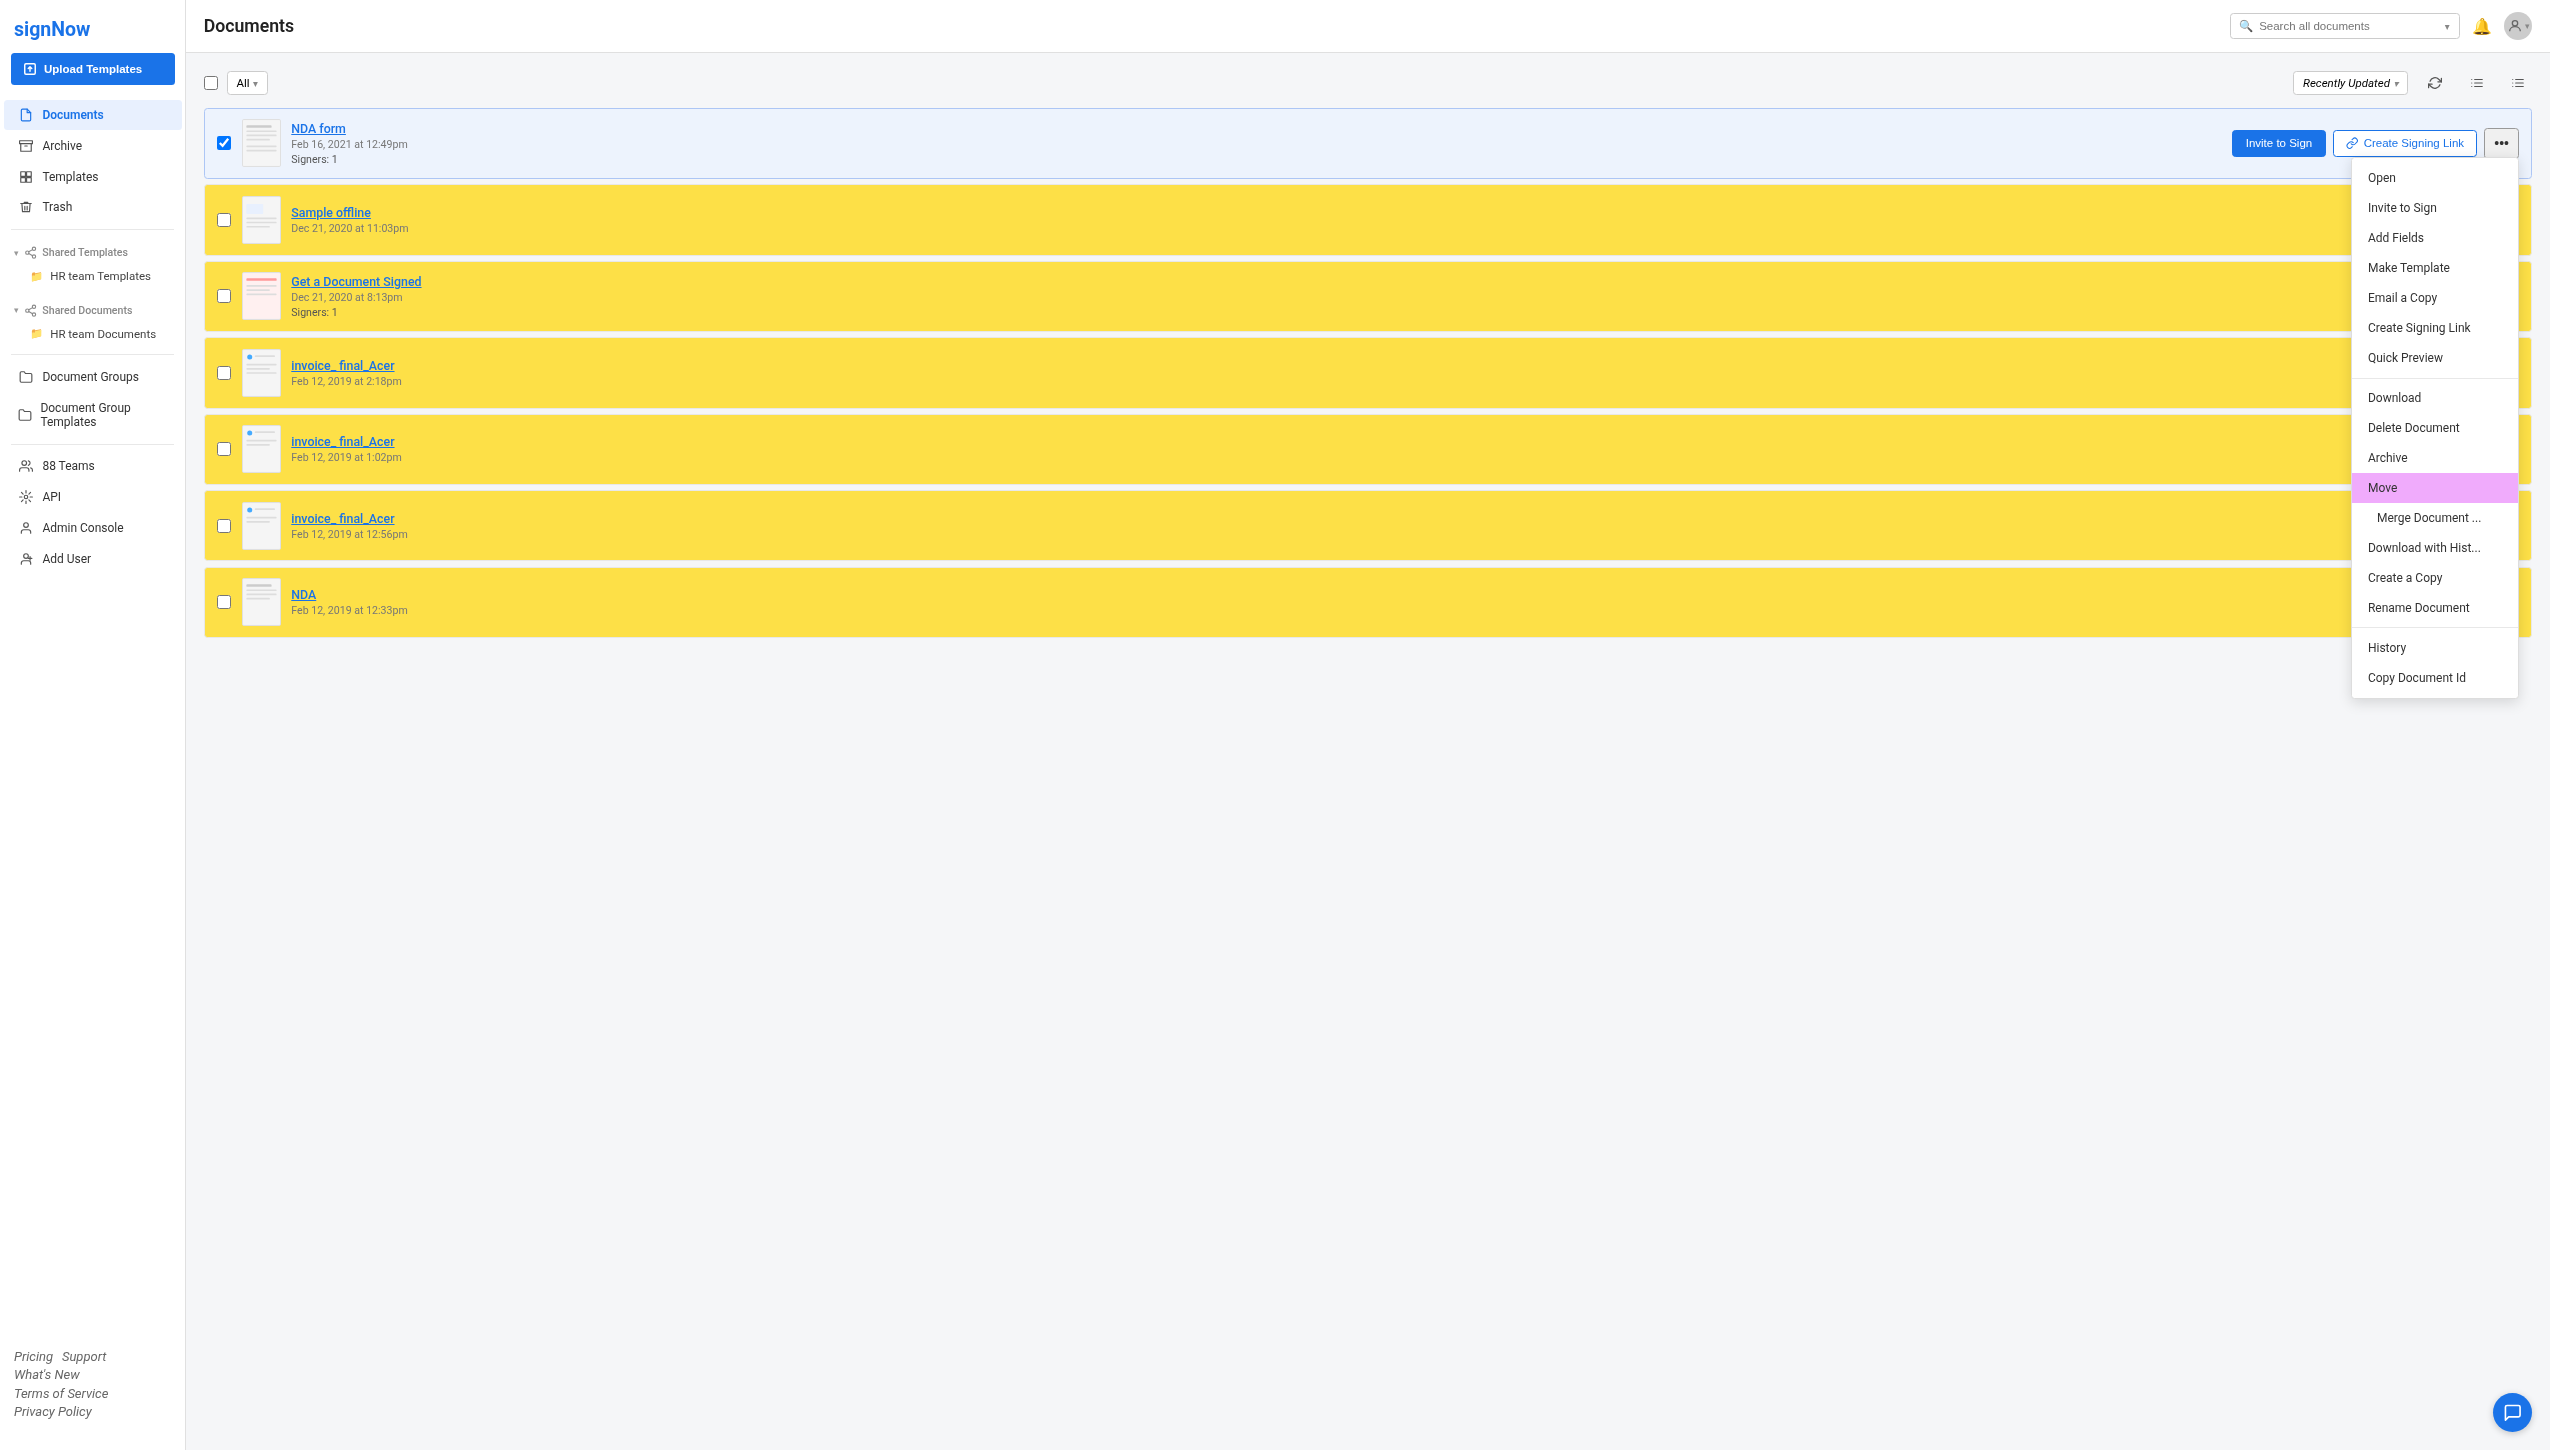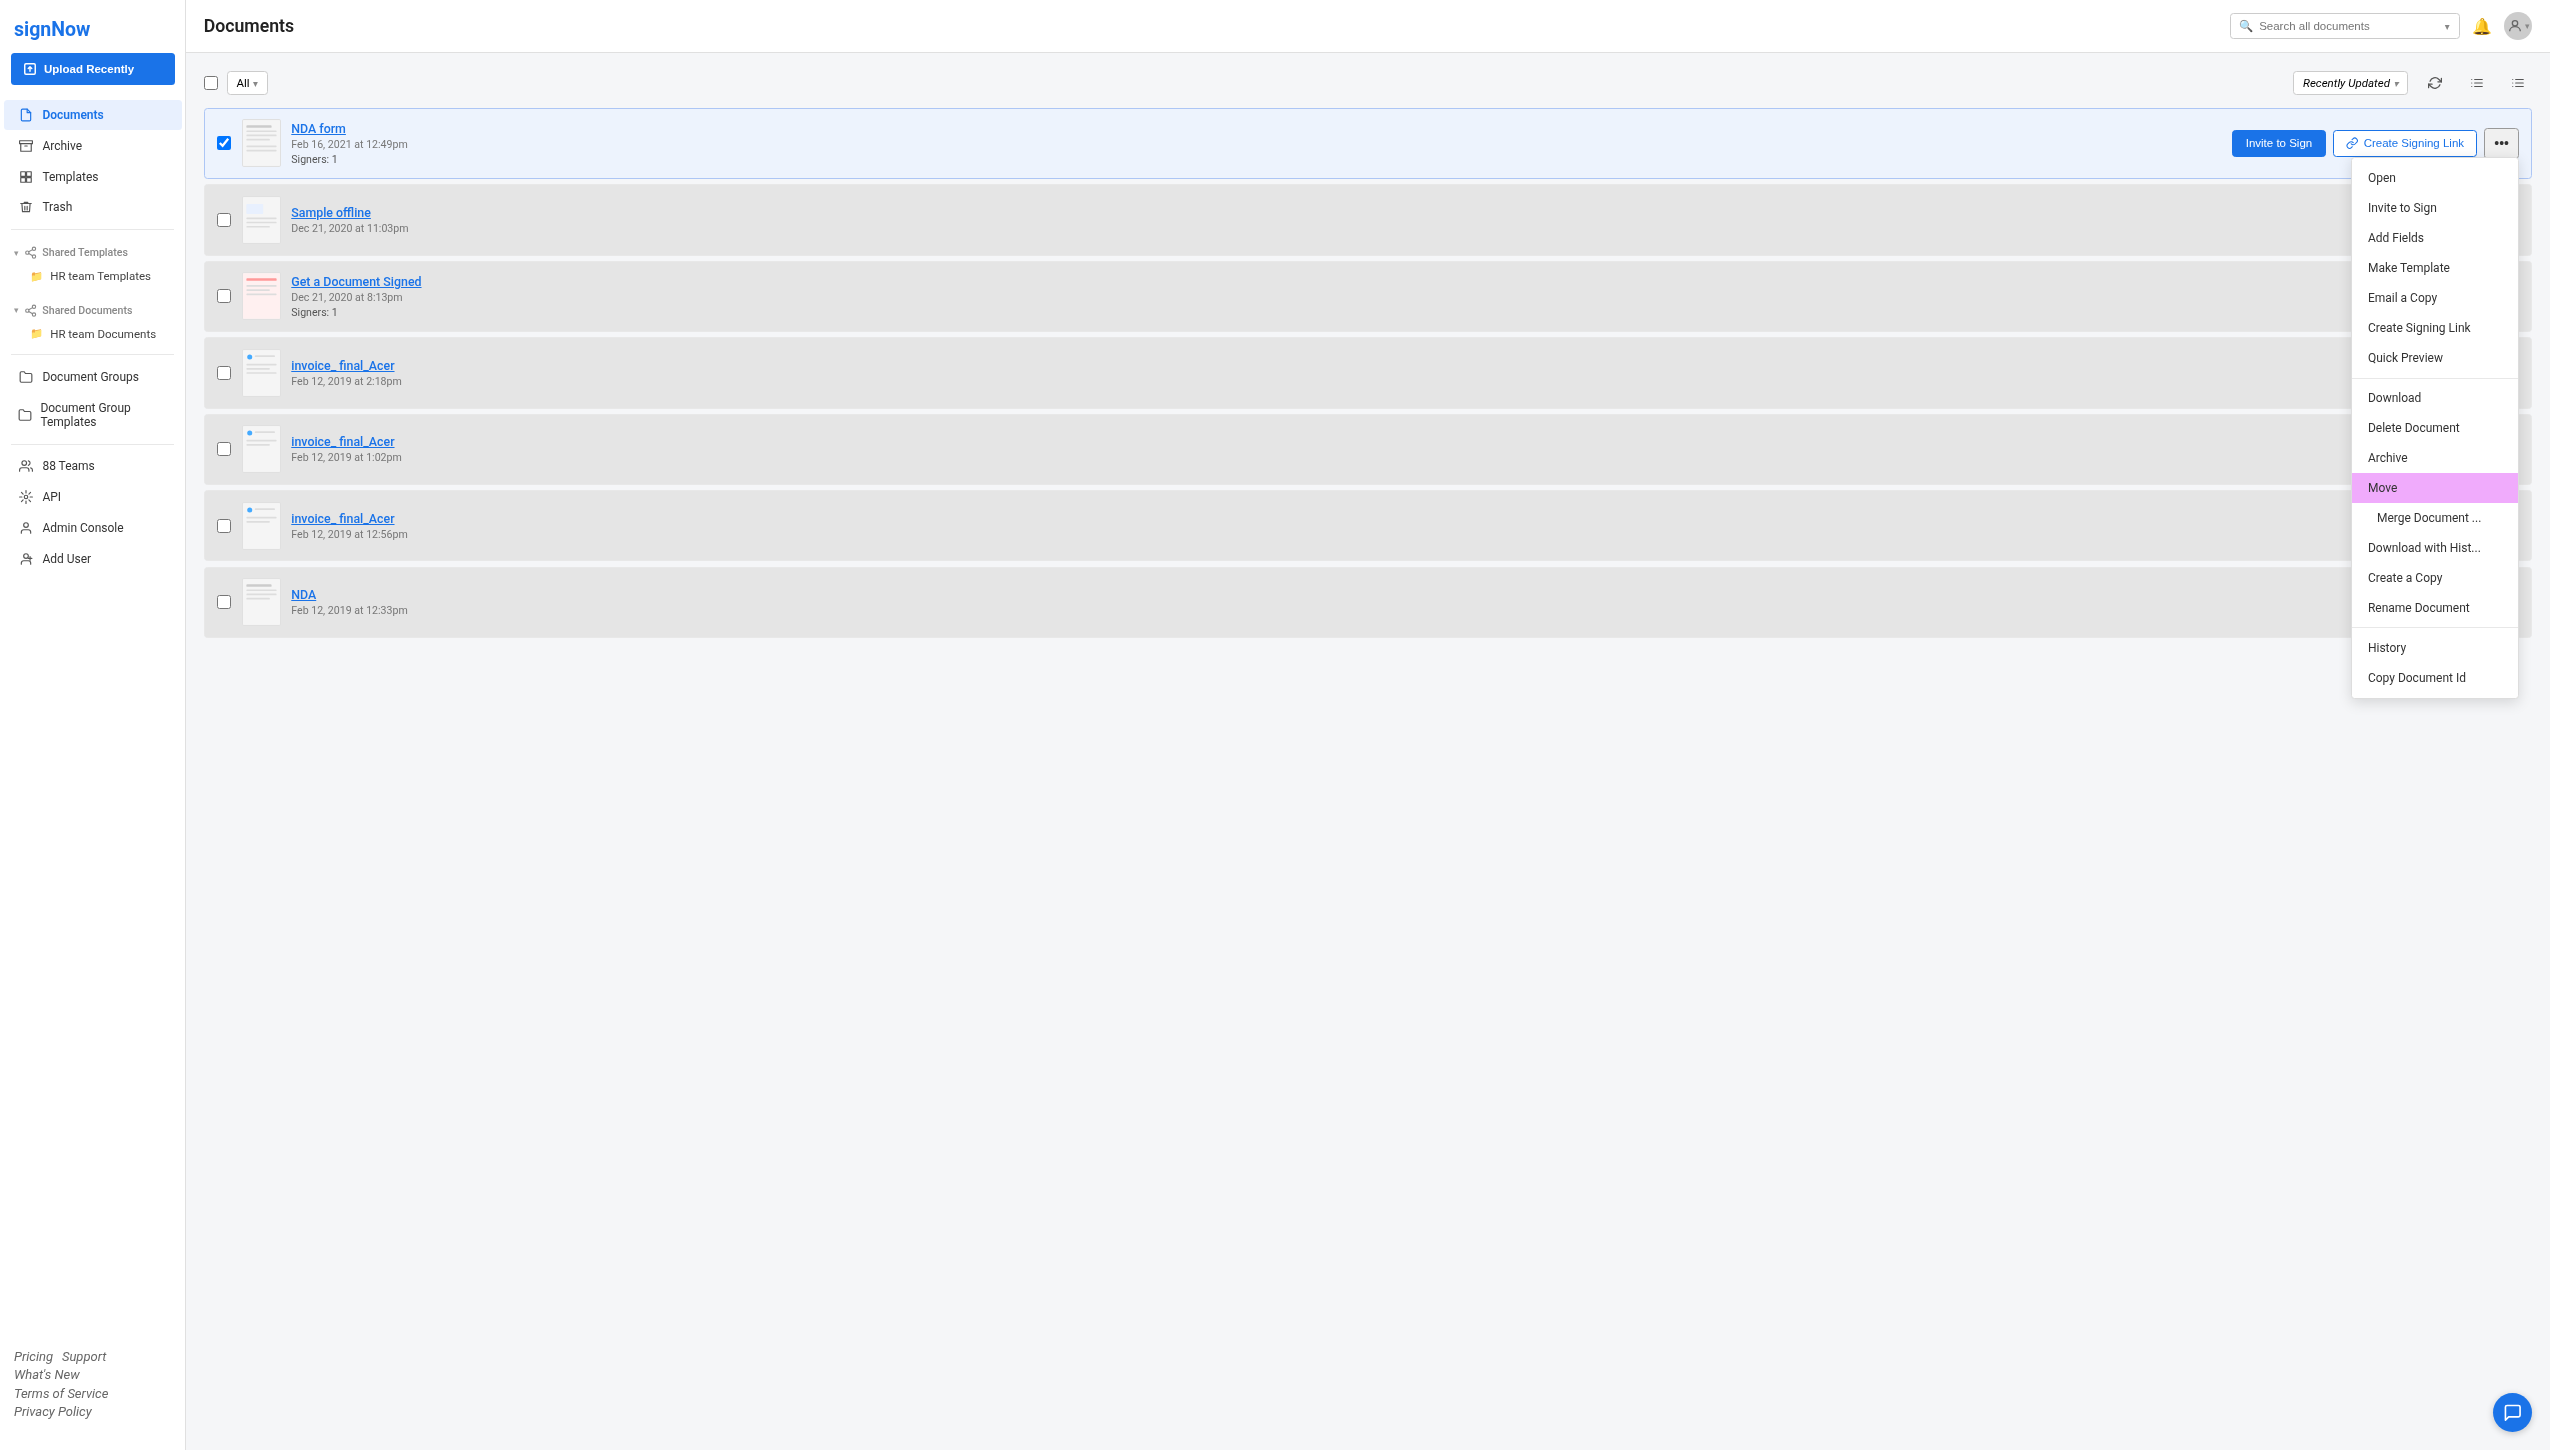--- a/index.html
+++ b/index.html
@@ -171,21 +171,21 @@
     .right-action-btn {
       display: flex; align-items: center; gap: 7px;
       color: #1a73e8; cursor: pointer; font-size: 12px; font-weight: 500;
       background: none; border: none; padding: 3.5px 0;
     }
 
     
     .doc-list { flex: 1; }
     .doc-row {
       display: flex; align-items: center;
-      background: #e5e5e5; border: 0.9px solid #e8e8e8;
+      background: #fde047; border: 0.9px solid #e8e8e8;
       border-radius: 3.5px; margin-bottom: 5.3px;
       padding: 10.6px 12.4px; gap: 10.6px;
       position: relative;
       cursor: pointer;
     }
     .doc-row.selected { background: #edf3fd; border-color: #adc6f5; }
     .doc-checkbox { width: 14px; height: 14px; cursor: pointer; flex-shrink: 0; }
     .doc-thumb {
       width: 39px; height: 48px; border: 0.9px solid #e0e0e0;
       border-radius: 1.8px; background: #f0f0f0; flex-shrink: 0;
@@ -255,21 +255,21 @@
 <div id="sidebar">
   <div class="sidebar-logo">
     <span>signNow</span>
   </div>
 
   <button class="upload-btn">
     <svg width="14" height="14" viewBox="0 0 24 24" fill="none" stroke="currentColor" stroke-width="2.5" stroke-linecap="round" stroke-linejoin="round">
       <rect x="3" y="3" width="18" height="18" rx="2"></rect>
         <path d="M12 8v8M9 11l3-3 3 3"></path>
     </svg>
-    <span>Upload Recently</span>
+    <span>Upload Templates</span>
   </button>
 
   <nav class="sidebar-nav">
     <div class="nav-item active">
       <span class="nav-icon">
         <svg width="14" height="14" viewBox="0 0 24 24" fill="none" stroke="currentColor" stroke-width="2" stroke-linecap="round" stroke-linejoin="round">
             <path d="M14 2H6a2 2 0 0 0-2 2v16a2 2 0 0 0 2 2h12a2 2 0 0 0 2-2V8z"></path>
             <polyline points="14 2 14 8 20 8"></polyline>
           </svg>
       </span>

